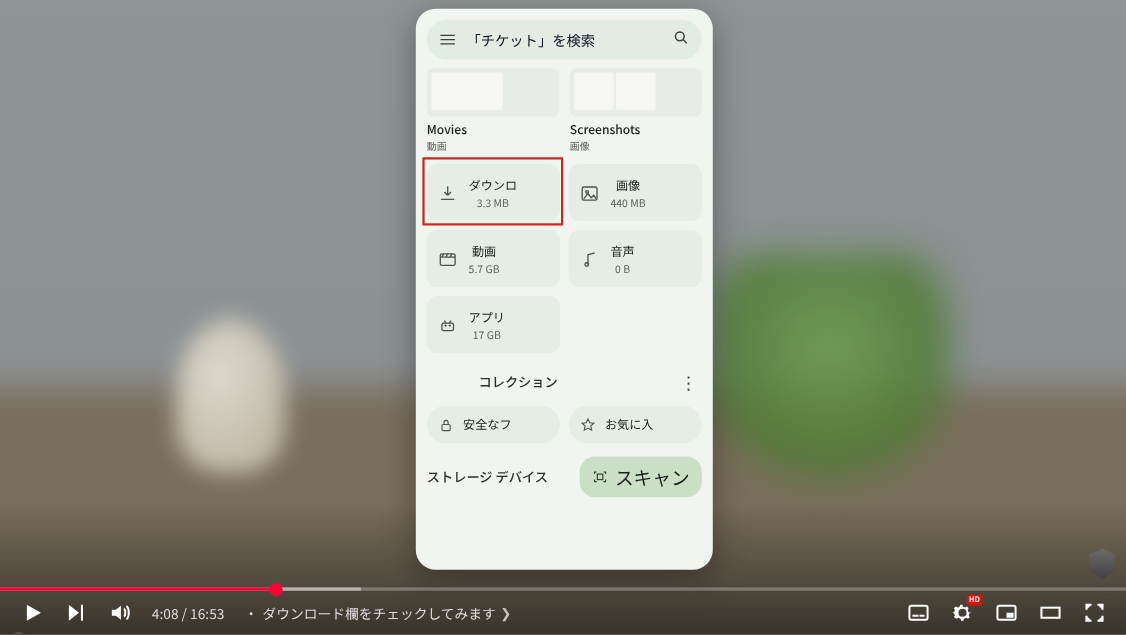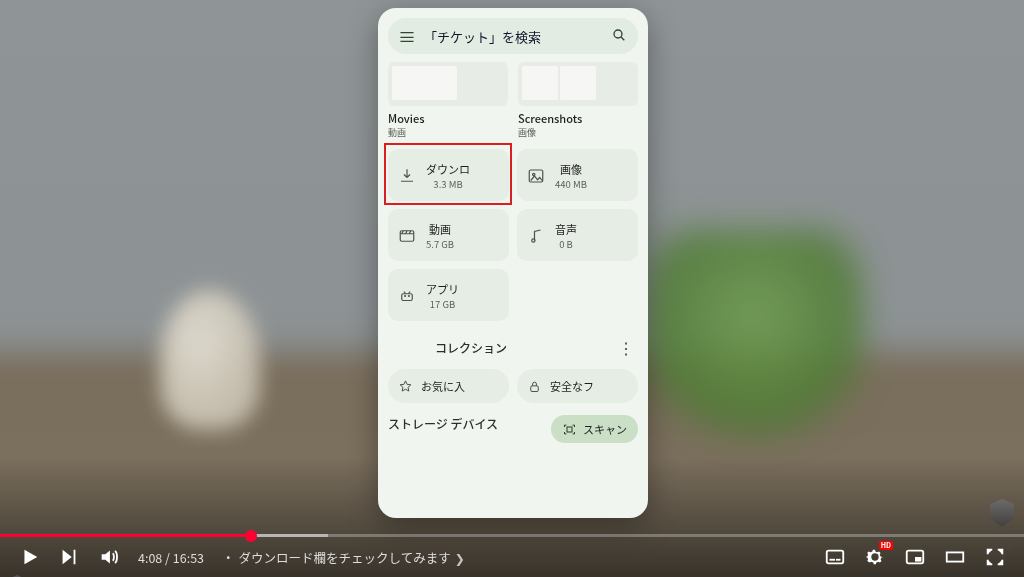--- a/index.html
+++ b/index.html
@@ -81,22 +81,22 @@
   
   .redbox { position:absolute; border:2.5px solid #d7201f; pointer-events:none; }
 
   .coll-row { display:flex; align-items:center; justify-content:space-between; margin-top:14px;margin-left:47px; }
   .coll-row .more { font-size:16px; color:#3a433a; padding:0 4px; }
 
   .pillrow { display:grid; grid-template-columns:1fr 1fr; gap:8px; margin-top:10px; }
   .pill { background:#e6ede5; border-radius:18px; height:34px; display:flex; align-items:center; gap:8px; padding:0 10px; font-size:11px; }
   .pill .pi { width:15px; height:15px; stroke:#4b544b; fill:none; stroke-width:1.6; }
 
-  .storage-row { display:flex; justify-content:space-between; margin-top:12px; }
-  .scan { background:#cadfc6; border-radius:14px; padding:6px 11px; display:flex; align-items:center; gap:6px; font-size:11px; }
+  .storage-row { display:flex; align-items:center; justify-content:space-between; margin-top:12px; }
+  .scan { background:#cadfc6; border-radius:14px; padding:6px 11px; display:flex; align-items:center; gap:6px; font-size:17px; }
   .scan svg { width:15px; height:15px; stroke:#2d382d; fill:none; stroke-width:1.6; }
 
   
   .progress { position:absolute; left:0; right:0; bottom:40px; height:3px; background:rgba(255,255,255,.28); }
   .progress .buffered { position:absolute; left:0; top:0; bottom:0; width:32%; background:rgba(255,255,255,.45); }
   .progress .played   { position:absolute; left:0; top:0; bottom:0; width:24.5%; background:#ff0033; }
   .progress .knob { position:absolute; top:-4.5px; width:12px; height:12px; border-radius:50%; background:#ff0033; left:24.5%; transform:translateX(-50%); }
 
   
   .controls { position:absolute; left:0; right:0; bottom:0; height:40px; display:flex; align-items:center; color:#fff; }
@@ -217,30 +217,30 @@
   </div>
 
   <div class="coll-row">
     <div class="section-title" style="margin-top:0">コレクション</div>
     <div class="more">⋮</div>
   </div>
 
   <div class="pillrow">
     <div class="pill">
       <svg class="pi" viewBox="0 0 24 24">
-          <path d="M12 3l2.6 5.6 6 .6-4.5 4.1 1.3 6-5.4-3-5.4 3 1.3-6L3.4 9.2l6-.6z"></path>
-        </svg>
-      <span>お気に入</span>
+          <rect x="6" y="11" width="12" height="9" rx="2"></rect>
+          <path d="M9 11V8a3 3 0 0 1 6 0v3"></path>
+        </svg>
+      <span>安全なフ</span>
     </div>
     <div class="pill">
       <svg class="pi" viewBox="0 0 24 24">
-          <rect x="6" y="11" width="12" height="9" rx="2"></rect>
-          <path d="M9 11V8a3 3 0 0 1 6 0v3"></path>
-        </svg>
-      <span>安全なフ</span>
+          <path d="M12 3l2.6 5.6 6 .6-4.5 4.1 1.3 6-5.4-3-5.4 3 1.3-6L3.4 9.2l6-.6z"></path>
+        </svg>
+      <span>お気に入</span>
     </div>
   </div>
 
   <div class="storage-row">
     <div class="section-title" style="margin-top:0">ストレージ デバイス</div>
     <div class="scan">
       <svg viewBox="0 0 24 24">
           <path d="M4 8V5h3M20 8V5h-3M4 16v3h3M20 16v3h-3"></path>
           <rect x="8" y="8" width="8" height="8"></rect>
         </svg>

